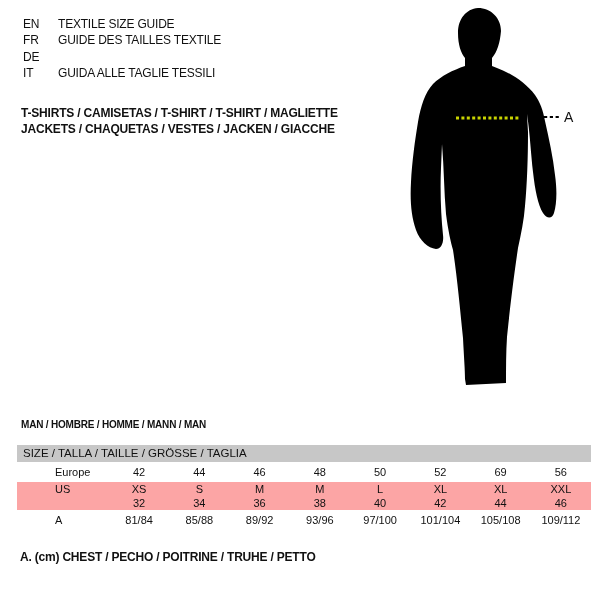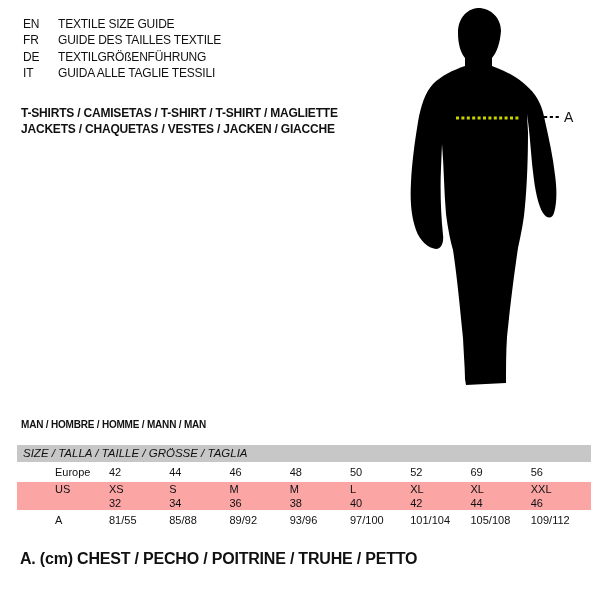--- a/index.html
+++ b/index.html
@@ -13,46 +13,45 @@
   .lang-row{display:flex;line-height:16.3px;}
   .lang-row .code{width:35px;}
   
   .cats{position:absolute;left:21px;top:106px;font-size:12px;font-weight:700;letter-spacing:-0.2px;line-height:15.5px;}
   
   .figure{position:absolute;left:400px;top:0;width:200px;height:400px;}
   
   .section-title{position:absolute;left:21px;top:419px;font-size:10px;font-weight:700;letter-spacing:-0.2px;}
   
   .size-table{position:absolute;left:17px;top:445px;width:574px;font-size:11px;}
-  .thead{background:#c7c7c7;height:17px;line-height:17px;padding-left:6px;font-size:11.5px;font-style:italic;}
+  .thead{background:#c7c7c7;height:17px;line-height:17px;padding-left:6px;font-size:11.5px;}
   .trow{display:grid;grid-template-columns:60px repeat(8,1fr);align-items:center;margin-left:32px;}
   .trow .label{padding-left:6px;text-align:left;}
-  .trow .c{}
+  .trow .c{text-align:center;}
   .r-europe{height:20px;}
   .shaded-band{background:#fca5a5;}
   .r-us1,.r-us2{height:14px;}
   .r-a{height:19px;}
   
-  .footnote{position:absolute;left:20px;top:550px;font-size:16px;font-weight:700;letter-spacing:-0.2px;}
+  .footnote{position:absolute;left:20px;top:550px;font-size:12px;font-weight:700;letter-spacing:-0.2px;}
 </style>
 </head>
 <body>
 
 <div class="langs">
   <div class="lang-row">
     <span class="code">EN</span>
     <span class="lbl">TEXTILE SIZE GUIDE</span>
   </div>
   <div class="lang-row">
     <span class="code">FR</span>
     <span class="lbl">GUIDE DES TAILLES TEXTILE</span>
   </div>
   <div class="lang-row">
     <span class="code">DE</span>
-    <span class="lbl">TEXTILGRÖßENFÜHRUNG</span>
   </div>
   <div class="lang-row">
     <span class="code">IT</span>
     <span class="lbl">GUIDA ALLE TAGLIE TESSILI</span>
   </div>
 </div>
 
 <div class="cats">
   <div>T-SHIRTS / CAMISETAS / T-SHIRT / T-SHIRT / MAGLIETTE</div>
   <div>JACKETS / CHAQUETAS / VESTES / JACKEN / GIACCHE</div>
@@ -137,21 +136,21 @@
       <span class="c">38</span>
       <span class="c">40</span>
       <span class="c">42</span>
       <span class="c">44</span>
       <span class="c">46</span>
     </div>
   </div>
 
   <div class="trow r-a">
     <span class="label">A</span>
-    <span class="c">81/55</span>
+    <span class="c">81/84</span>
     <span class="c">85/88</span>
     <span class="c">89/92</span>
     <span class="c">93/96</span>
     <span class="c">97/100</span>
     <span class="c">101/104</span>
     <span class="c">105/108</span>
     <span class="c">109/112</span>
   </div>
 </div>
 

